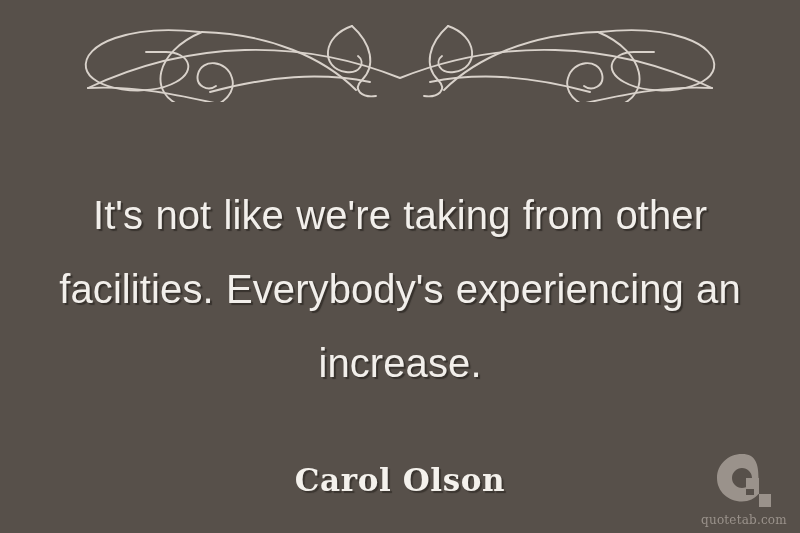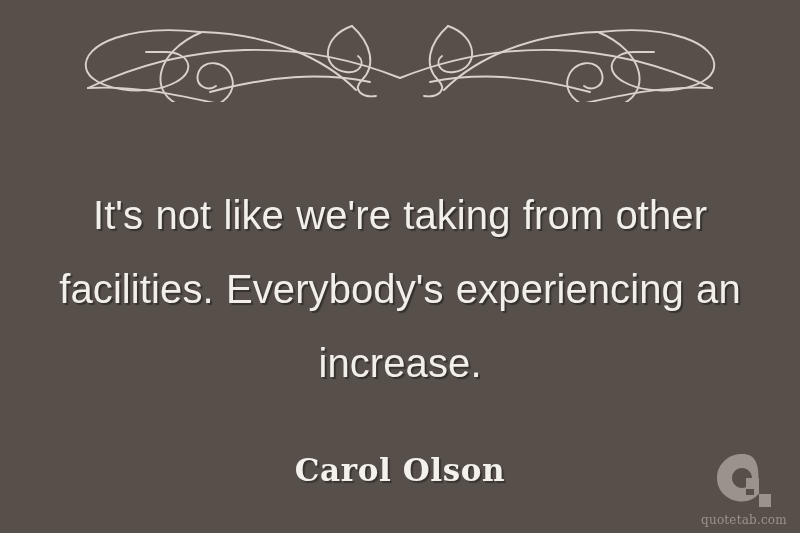--- a/index.html
+++ b/index.html
@@ -64,21 +64,21 @@
     line-height: 74px;
     letter-spacing: 0.1px;
     text-shadow: 2px 2px 1px rgba(30, 25, 22, 0.55);
     word-spacing: 1px;
   }
 
   
   .author-block {
     position: absolute;
     left: 0;
-    top: 452px;
+    top: 462px;
     width: 800px;
     text-align: center;
   }
   .author-name {
     display: inline-block;
     margin: 0;
     color: #f4f1ec;
     font-family: "DejaVu Serif", serif;
     font-size: 31px;
     font-weight: 700;

